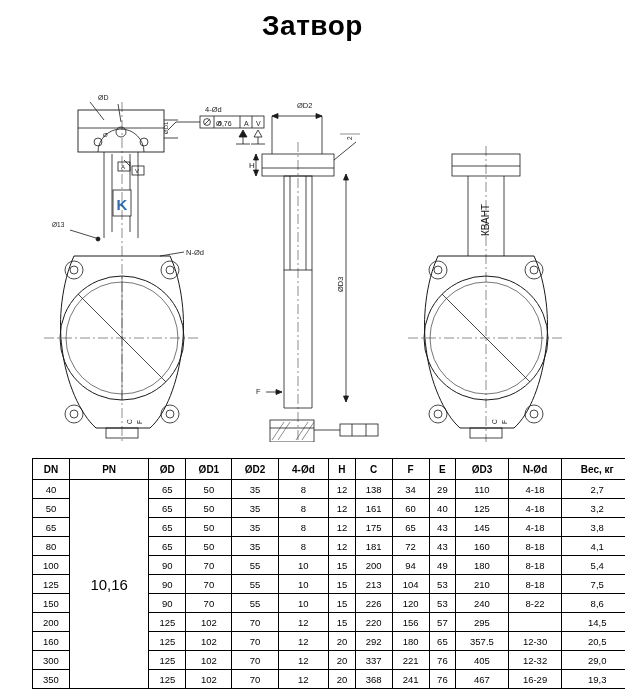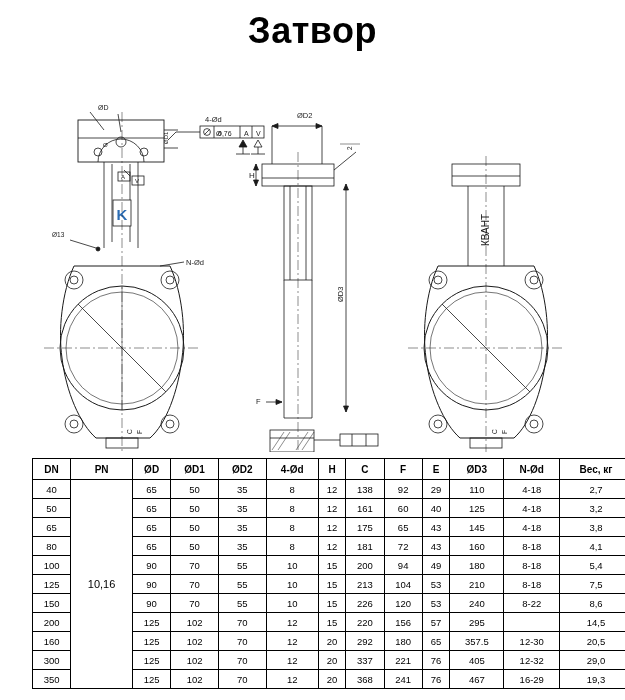--- a/index.html
+++ b/index.html
@@ -10,21 +10,21 @@
   body {
     width: 625px;
     height: 700px;
     font-family: "Liberation Sans", sans-serif;
     color: #000;
     position: relative;
     overflow: hidden;
   }
   .page-title {
     text-align: center;
-    font-size: 36px;
+    font-size: 28px;
     font-weight: bold;
     letter-spacing: 0.5px;
     margin: 10px 0 0 0;
     padding: 0;
     font-family: "Liberation Sans", sans-serif;
   }
   .drawing-area {
     position: relative;
     width: 625px;
     height: 400px;
@@ -52,21 +52,21 @@
     height: 18px;
     padding: 0 1px;
     font-weight: normal;
   }
   table.spec thead th {
     font-weight: bold;
     font-size: 10px;
     height: 20px;
   }
   table.spec td.pn-cell {
-    font-size: 11px;
+    font-size: 15px;
   }
 </style>
 </head>
 <body>
 
 <h1 class="page-title">Затвор</h1>
 
 <div class="drawing-area">
 <svg width="625" height="400" viewBox="0 0 625 400" xmlns="http://www.w3.org/2000/svg">
   <g fill="none" stroke="#1a1a1a" stroke-width="0.8" font-family="Liberation Sans, sans-serif">
@@ -288,21 +288,21 @@
     <tbody>
         <tr>
           <td>40</td>
           <td class="pn-cell" rowspan="11">10,16</td>
           <td>65</td>
           <td>50</td>
           <td>35</td>
           <td>8</td>
           <td>12</td>
           <td>138</td>
-          <td>92</td>
+          <td>34</td>
           <td>29</td>
           <td>110</td>
           <td>4-18</td>
           <td>2,7</td>
         </tr>
         <tr>
           <td>50</td>
           <td>65</td>
           <td>50</td>
           <td>35</td>

